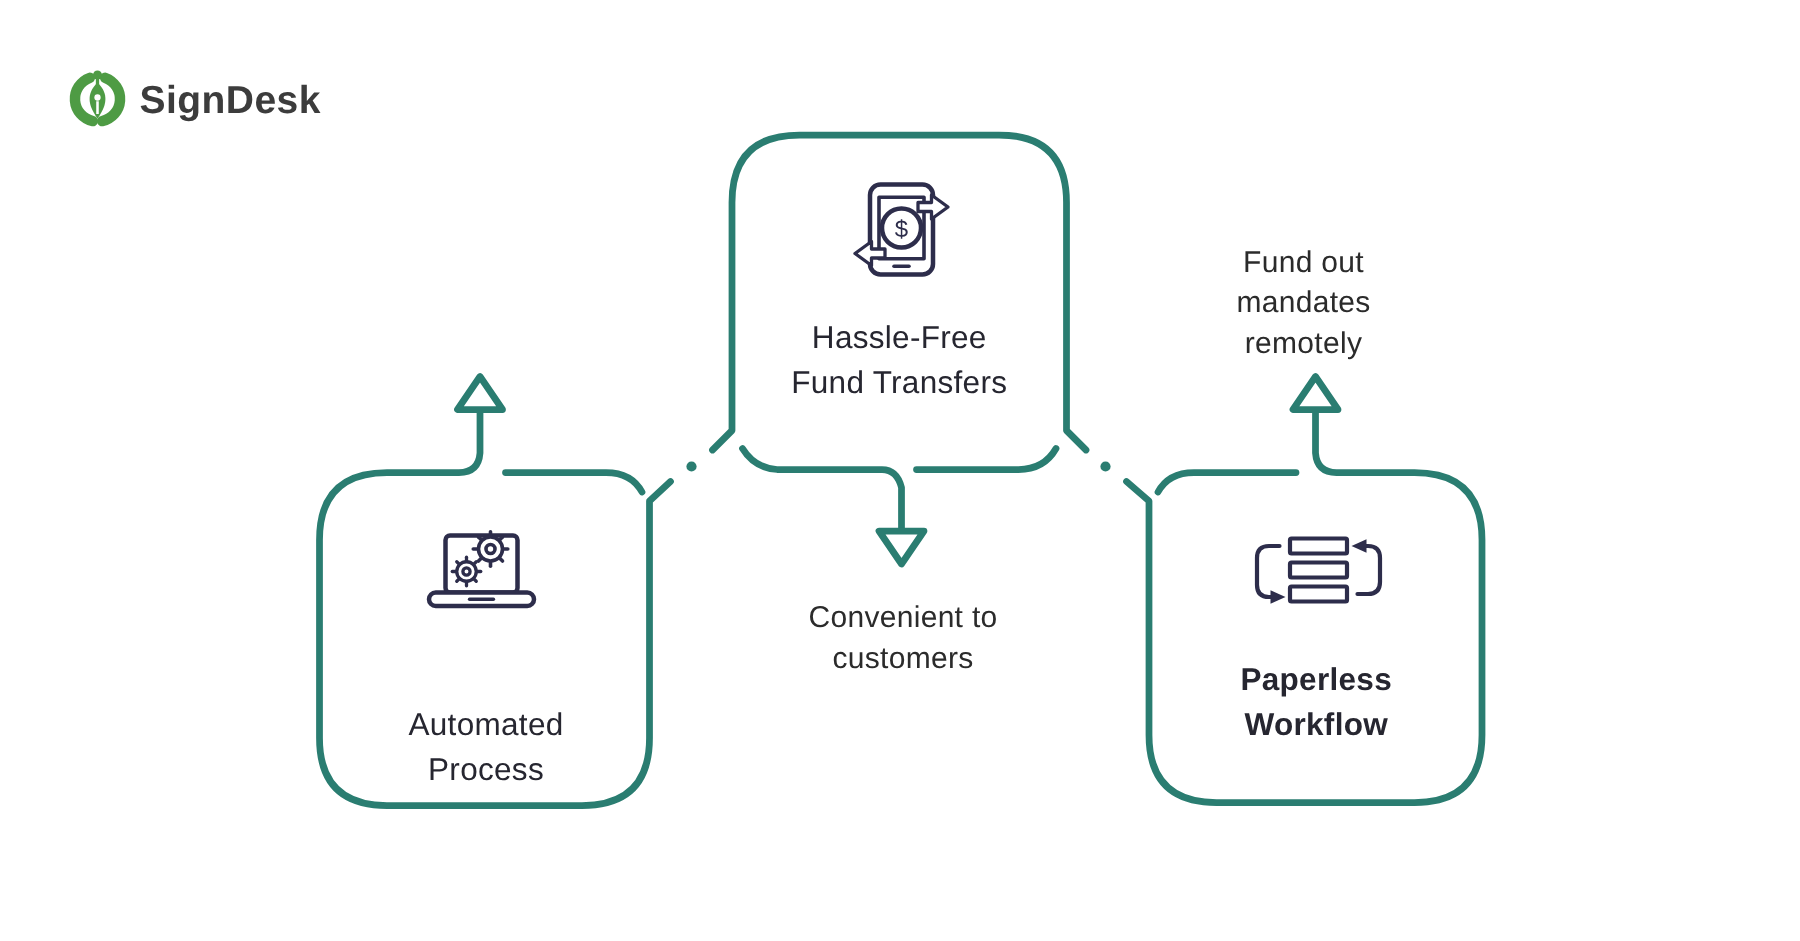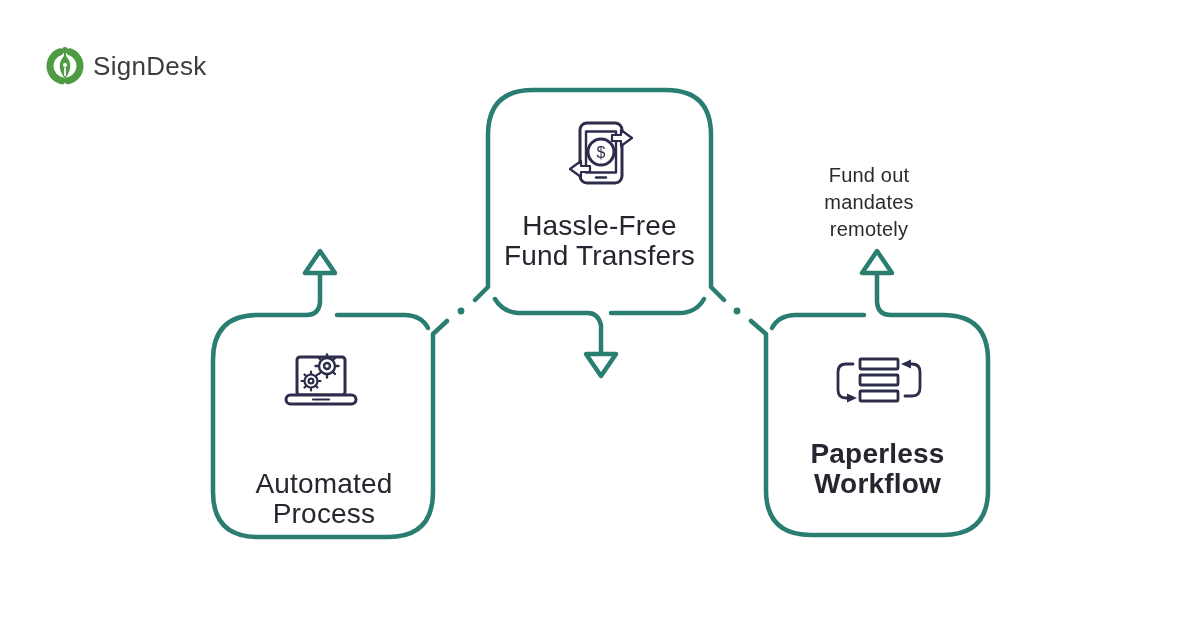--- a/index.html
+++ b/index.html
@@ -6,23 +6,23 @@
   #page{
     position:relative;width:1200px;height:627px;background:#ffffff;overflow:hidden;
     font-family:"Liberation Sans",sans-serif;
   }
   #diagram-svg{position:absolute;left:0;top:0;width:1200px;height:627px;}
   .txt{
     position:absolute;text-align:center;white-space:pre-line;color:#2b2b2b;
     letter-spacing:.2px;
   }
   .annotation{font-size:20px;line-height:27px;font-weight:500;}
-  .node-title{font-size:28px;line-height:30px;font-weight:500;color:#262630;}
+  .node-title{font-size:21px;line-height:30px;font-weight:500;color:#262630;}
   #logo{position:absolute;left:46px;top:44px;display:flex;align-items:center;gap:7px;}
-  #logo-text{font-size:26px;font-weight:400;color:#3c3c3c;letter-spacing:.3px;}
+  #logo-text{font-size:26px;font-weight:700;color:#3c3c3c;letter-spacing:.3px;}
 </style>
 </head>
 <body>
 
 <div id="page">
 
   <div id="logo">
     <svg width="40" height="44" viewBox="46 44 40 44">
       <path d="M70.1,51.9 A15,15 0 0 1 68.1,80.7" fill="none" stroke="#4E9B44" stroke-width="7" stroke-linecap="round"></path>
       <path d="M59.9,51.9 A15,15 0 0 0 61.9,80.7" fill="none" stroke="#4E9B44" stroke-width="7" stroke-linecap="round"></path>
@@ -125,20 +125,22 @@
       <path d="M905,396 H912 Q920,396 920,388 V372 Q920,364 912,364 H909"></path>
       <path d="M911,359.5 L901,364 L911,368.5 Z" fill="#2D2D4B" stroke="none"></path>
     </g>
   </svg>
 
 
   <div class="txt annotation" style="left:789px;top:162px;width:160px;">Fund out
 mandates
 remotely</div>
 
+  <div class="txt annotation" style="left:502px;top:399px;width:200px;">Convenient to
+customers</div>
 
   <div class="txt node-title" style="left:488px;top:211px;width:223px;">Hassle-Free
 Fund Transfers</div>
 
   <div class="txt node-title" style="left:213px;top:439px;width:222px;margin-top:30px;">Automated
 Process</div>
 
   <div class="txt node-title" style="left:767px;top:439px;width:221px;font-weight:bold;">Paperless
 Workflow</div>
 

